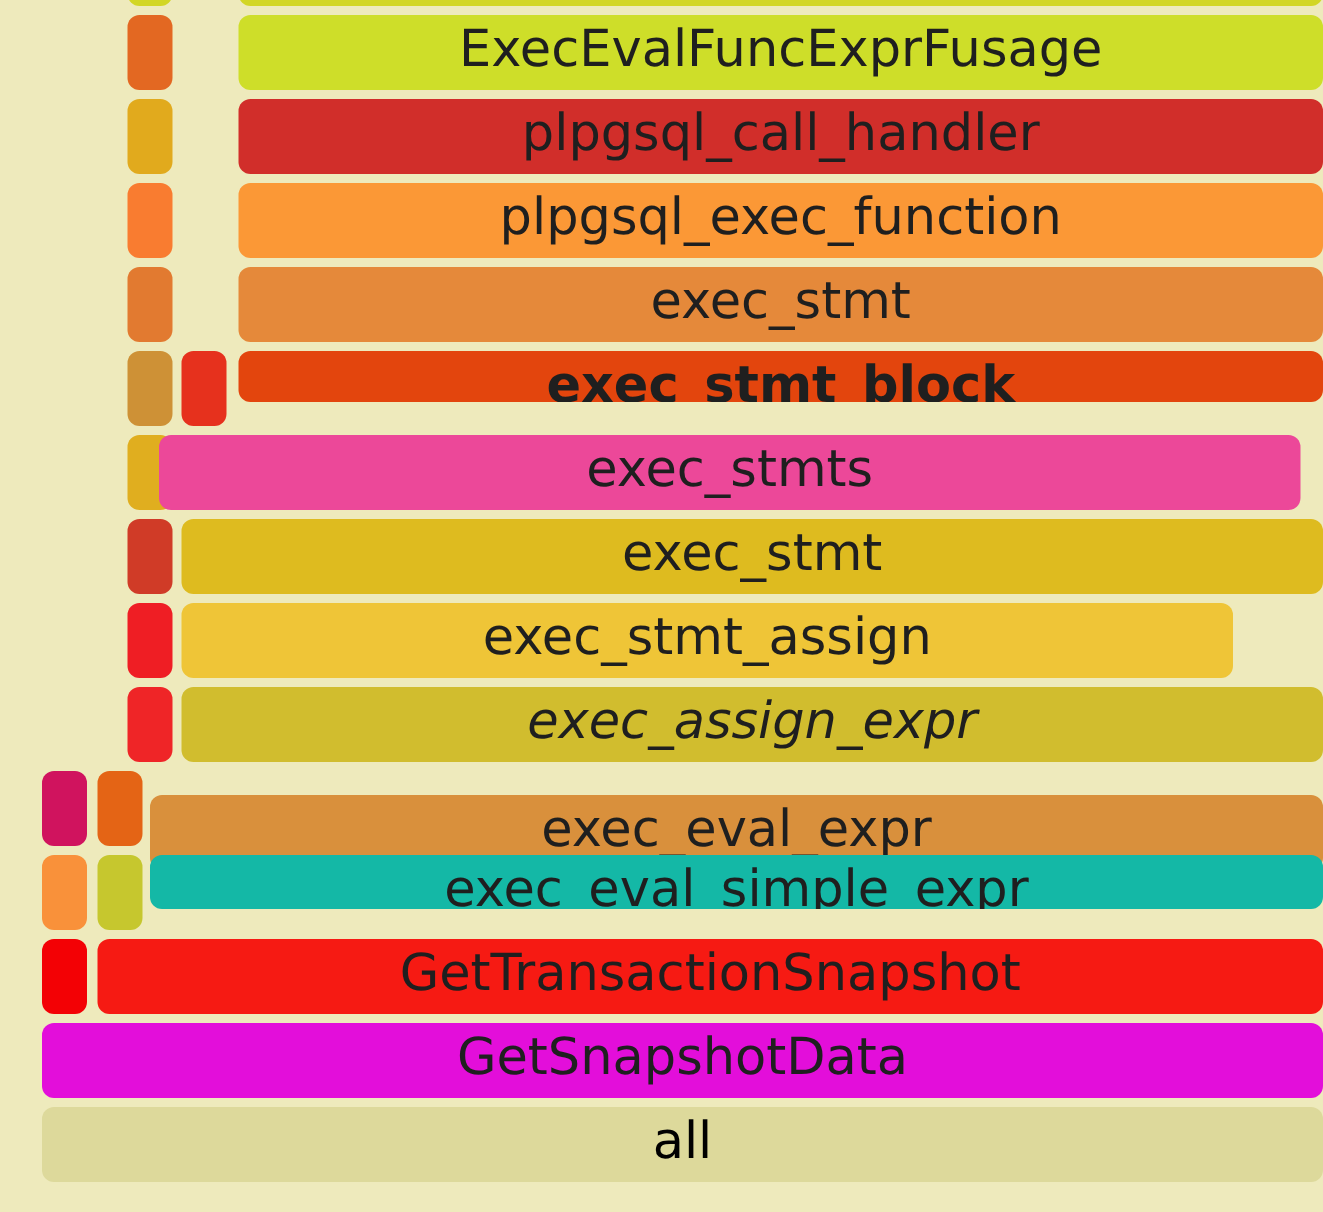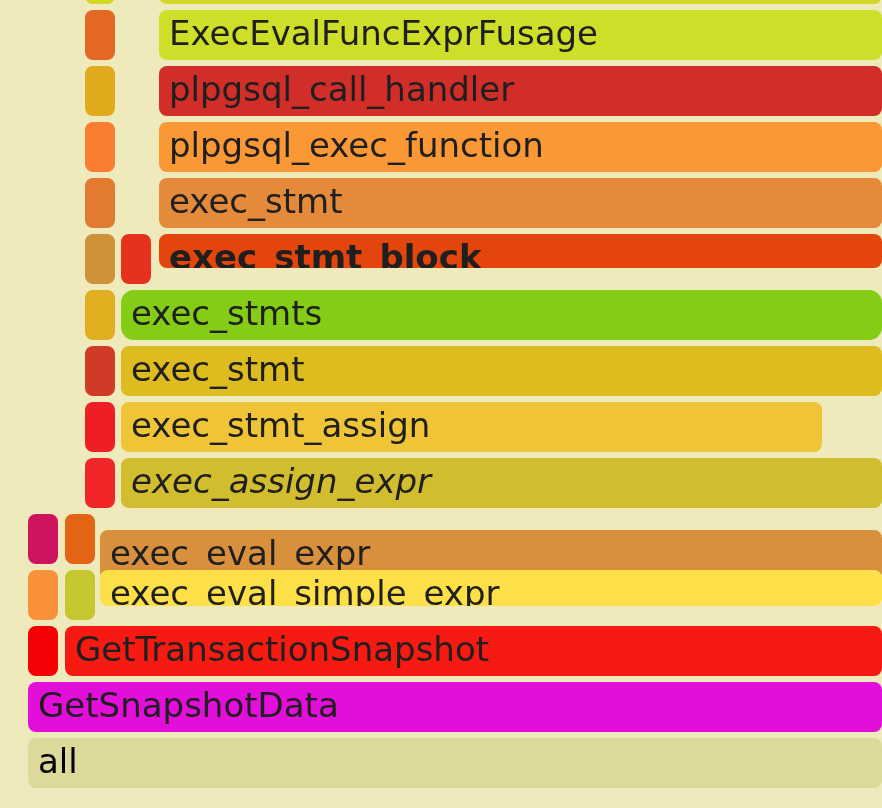--- a/index.html
+++ b/index.html
@@ -16,49 +16,50 @@
     position: absolute;
     box-sizing: border-box;
     border-radius: 8px;
     font-size: 34px;
     line-height: 1.0;
     padding: 6px 10px 8px 10px;
     color: #1f1f1f;
     white-space: nowrap;
     overflow: hidden;
     cursor: pointer;
+    text-align: center;
   }
   .dim { color: #000000; }
 </style>
 </head>
 <body>
 
 <div class="frame" style="left: 85px; top: -46px; width: 30px; height: 50px; background: rgb(210, 214, 37);"></div>
 <div class="frame" style="left: 159px; top: -46px; width: 723px; height: 50px; background: rgb(210, 214, 37);"></div>
 <div class="frame" style="left: 85px; top: 10px; width: 30px; height: 50px; background: rgb(227, 104, 34);"></div>
 <div class="frame" style="left: 159px; top: 10px; width: 723px; height: 50px; background: rgb(206, 222, 41);">ExecEvalFuncExprFusage</div>
 <div class="frame" style="left: 85px; top: 66px; width: 30px; height: 50px; background: rgb(225, 170, 29);"></div>
 <div class="frame" style="left: 159px; top: 66px; width: 723px; height: 50px; background: rgb(209, 46, 42);">plpgsql_call_handler</div>
 <div class="frame" style="left: 85px; top: 122px; width: 30px; height: 50px; background: rgb(249, 124, 48);"></div>
 <div class="frame" style="left: 159px; top: 122px; width: 723px; height: 50px; background: rgb(251, 152, 54);">plpgsql_exec_function</div>
 <div class="frame" style="left: 85px; top: 178px; width: 30px; height: 50px; background: rgb(226, 122, 48);"></div>
 <div class="frame" style="left: 159px; top: 178px; width: 723px; height: 50px; background: rgb(229, 137, 58);">exec_stmt</div>
 <div class="frame" style="left: 85px; top: 234px; width: 30px; height: 50px; background: rgb(206, 145, 54);"></div>
 <div class="frame" style="left: 121px; top: 234px; width: 30px; height: 50px; background: rgb(230, 49, 29);"></div>
 <div class="frame" style="left: 159px; top: 234px; width: 723px; height: 34px; background: rgb(227, 69, 13); font-weight: bold;">exec_stmt_block</div>
 <div class="frame" style="left: 85px; top: 290px; width: 30px; height: 50px; background: rgb(224, 174, 31);"></div>
-<div class="frame" style="left: 121px; top: 290px; width: 761px; height: 50px; background: #84cc16; border-radius: 13px;">exec_stmts</div>
+<div class="frame" style="left: 106px; top: 290px; width: 761px; height: 50px; background: #ec4899;">exec_stmts</div>
 <div class="frame" style="left: 85px; top: 346px; width: 30px; height: 50px; background: rgb(208, 59, 39);"></div>
 <div class="frame" style="left: 121px; top: 346px; width: 761px; height: 50px; background: rgb(222, 187, 31);">exec_stmt</div>
 <div class="frame" style="left: 85px; top: 402px; width: 30px; height: 50px; background: rgb(239, 30, 36);"></div>
 <div class="frame" style="left: 121px; top: 402px; width: 701px; height: 50px; background: rgb(239, 197, 55);">exec_stmt_assign</div>
 <div class="frame" style="left: 85px; top: 458px; width: 30px; height: 50px; background: rgb(239, 37, 39);"></div>
 <div class="frame" style="left: 121px; top: 458px; width: 761px; height: 50px; background: rgb(209, 189, 46); font-style: italic;">exec_assign_expr</div>
 <div class="frame" style="left: 28px; top: 514px; width: 30px; height: 50px; background: rgb(208, 19, 94);"></div>
 <div class="frame" style="left: 65px; top: 514px; width: 30px; height: 50px; background: rgb(228, 100, 21);"></div>
 <div class="frame" style="left: 100px; top: 530px; width: 782px; height: 50px; background: rgb(217, 144, 60);">exec_eval_expr</div>
 <div class="frame" style="left: 28px; top: 570px; width: 30px; height: 50px; background: rgb(249, 145, 58);"></div>
 <div class="frame" style="left: 65px; top: 570px; width: 30px; height: 50px; background: rgb(198, 199, 46);"></div>
-<div class="frame" style="left: 100px; top: 570px; width: 782px; height: 36px; background: #fde047;">exec_eval_simple_expr</div>
+<div class="frame" style="left: 100px; top: 570px; width: 782px; height: 36px; background: #14b8a6;">exec_eval_simple_expr</div>
 <div class="frame" style="left: 28px; top: 626px; width: 30px; height: 50px; background: rgb(243, 1, 5);"></div>
 <div class="frame" style="left: 65px; top: 626px; width: 817px; height: 50px; background: rgb(246, 26, 19);">GetTransactionSnapshot</div>
 <div class="frame" style="left: 28px; top: 682px; width: 854px; height: 50px; background: rgb(227, 14, 218);">GetSnapshotData</div>
 <div class="frame dim" style="left: 28px; top: 738px; width: 854px; height: 50px; background: rgb(221, 217, 155);">all</div>
 
 </body></html>

